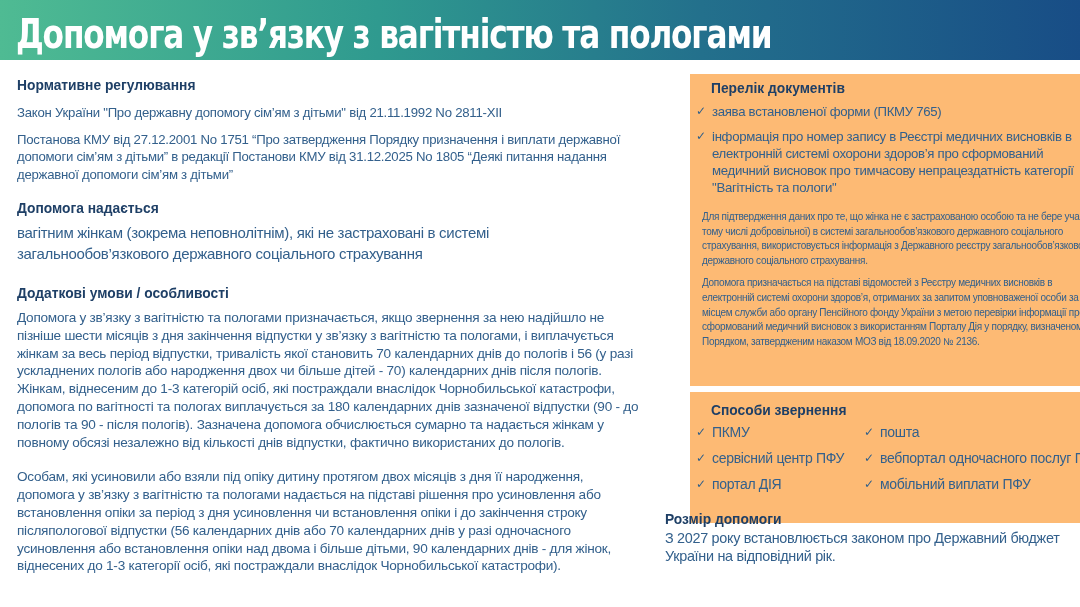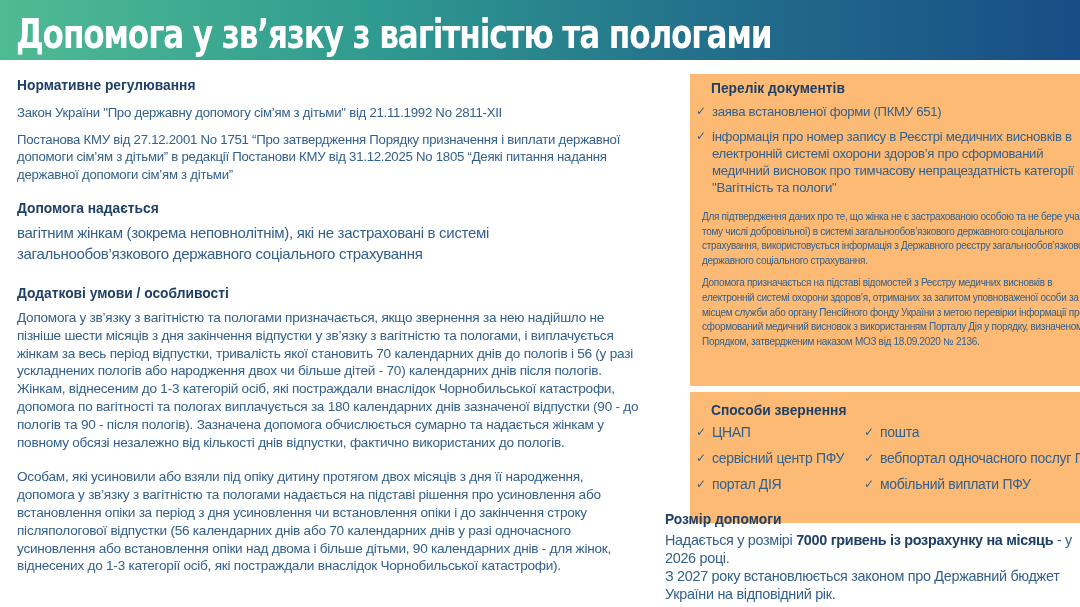--- a/index.html
+++ b/index.html
@@ -66,36 +66,36 @@
     <div class="h2">Додаткові умови / особливості</div>
     <div class="p" style="margin-top:6px; font-size:13.6px; line-height:17.8px;">Допомога у зв’язку з вагітністю та пологами призначається, якщо звернення за нею надійшло не пізніше шести місяців з дня закінчення відпустки у зв’язку з вагітністю та пологами, і виплачується жінкам за весь період відпустки, тривалість якої становить 70 календарних днів до пологів і 56 (у разі ускладнених пологів або народження двох чи більше дітей - 70) календарних днів після пологів. Жінкам, віднесеним до 1-3 категорій осіб, які постраждали внаслідок Чорнобильської катастрофи, допомога по вагітності та пологах виплачується за 180 календарних днів зазначеної відпустки (90 - до пологів та 90 - після пологів). Зазначена допомога обчислюється сумарно та надається жінкам у повному обсязі незалежно від кількості днів відпустки, фактично використаних до пологів.</div>
     <div class="p" style="margin-top:17px; font-size:13.6px; line-height:17.8px; width:612px;">Особам, які усиновили або взяли під опіку дитину протягом двох місяців з дня її народження, допомога у зв’язку з вагітністю та пологами надається на підставі рішення про усиновлення або встановлення опіки за період з дня усиновлення чи встановлення опіки і до закінчення строку післяпологової відпустки (56 календарних днів або 70 календарних днів у разі одночасного усиновлення або встановлення опіки над двома і більше дітьми, 90 календарних днів - для жінок, віднесених до 1-3 категорії осіб, які постраждали внаслідок Чорнобильської катастрофи).</div>
   </section>
 </div>
 
 <div class="panel panel-docs">
   <div class="h2" style="margin-top:4px;">Перелік документів</div>
   <div class="check-row" style="margin-top:5px;">
     <span class="check-icon">✓</span>
-    <span class="doc-item">заява встановленої форми (ПКМУ 651)</span>
+    <span class="doc-item">заява встановленої форми (ПКМУ 765)</span>
   </div>
   <div class="check-row" style="margin-top:8px;">
     <span class="check-icon">✓</span>
     <span class="doc-item" style="width:370px;">інформація про номер запису в Реєстрі медичних висновків в електронній системі охорони здоров’я про сформований медичний висновок про тимчасову непрацездатність категорії "Вагітність та пологи"</span>
   </div>
   <div class="note" style="margin-top:14px;">Для підтвердження даних про те, що жінка не є застрахованою особою та не бере участі (у тому числі добровільної) в системі загальнообов’язкового державного соціального страхування, використовується інформація з Державного реєстру загальнообов’язкового державного соціального страхування.</div>
   <div class="note" style="margin-top:8px;">Допомога призначається на підставі відомостей з Реєстру медичних висновків в електронній системі охорони здоров’я, отриманих за запитом уповноваженої особи за місцем служби або органу Пенсійного фонду України з метою перевірки інформації про сформований медичний висновок з використанням Порталу Дія у порядку, визначеному Порядком, затвердженим наказом МОЗ від 18.09.2020 № 2136.</div>
 </div>
 
 <div class="panel panel-ways">
   <div class="h2" style="margin-top:8px;">Способи звернення</div>
   <div class="ways-grid">
     <div class="check-row">
       <span class="check-icon">✓</span>
-      <span>ЦНАП</span>
+      <span>ПКМУ</span>
     </div>
     <div class="check-row">
       <span class="check-icon">✓</span>
       <span>пошта</span>
     </div>
     <div class="check-row">
       <span class="check-icon">✓</span>
       <span>сервісний центр ПФУ</span>
     </div>
     <div class="check-row">
@@ -108,17 +108,14 @@
     </div>
     <div class="check-row">
       <span class="check-icon">✓</span>
       <span>мобільний виплати ПФУ</span>
     </div>
   </div>
 </div>
 
 <div class="size-block">
   <div class="h2">Розмір допомоги</div>
-  <div class="size-text" style="margin-top:2px;">
-    <span>Надається у розмірі </span><span class="bold">7000 гривень із розрахунку на місяць</span><span> - у 2026 році.</span>
-  </div>
   <div class="size-text">З 2027 року встановлюється законом про Державний бюджет України на відповідний рік.</div>
 </div>
 
 </body></html>

